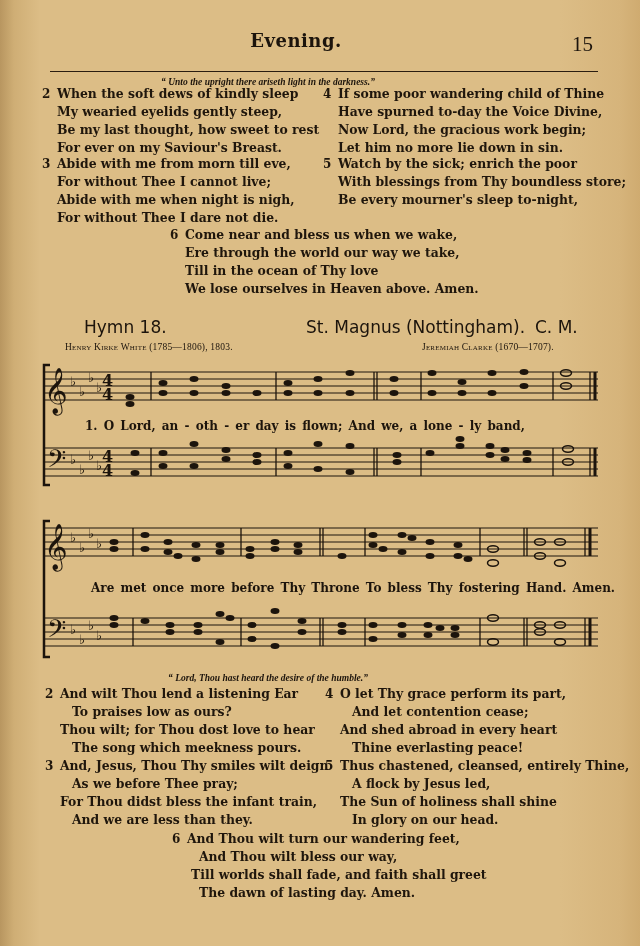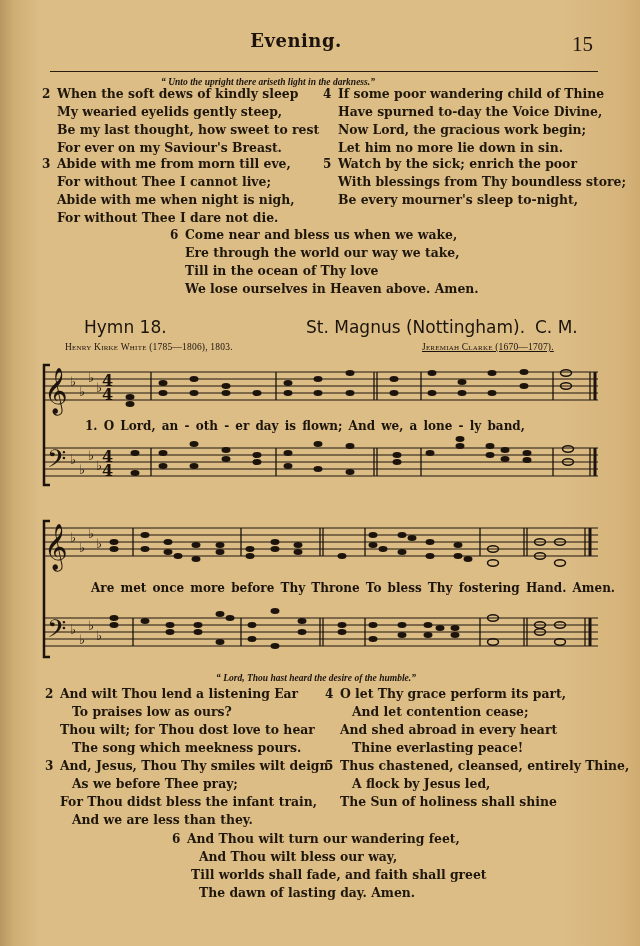--- a/index.html
+++ b/index.html
@@ -22,21 +22,21 @@
   .verse { font-family: "DejaVu Serif", serif; font-size: 12.4px; line-height: 18px; font-weight: 600; color: #1f160c; white-space: nowrap; }
   .verse .num { position: absolute; left: -15px; font-size: 12px; }
   .verse .line { display: block; }
   .indent { padding-left: 12px; }
   .ind2 { padding-left: 4px; }
   .hymn-no { left: 84px; top: 317px; font-family: "DejaVu Sans", sans-serif; font-size: 17px; }
   .tune { left: 306px; top: 317px; font-family: "DejaVu Sans", sans-serif; font-size: 17px; }
   .meter { left: 535px; top: 317px; font-family: "DejaVu Sans", sans-serif; font-size: 17px; }
   .author, .composer { top: 342px; font-size: 9.5px; font-variant: small-caps; letter-spacing: 0.2px; }
   .author { left: 65px; }
-  .composer { left: 422px; text-decoration: underline; }
+  .composer { left: 422px; }
   .lyric { font-family: "DejaVu Serif", serif; font-size: 12px; font-weight: 600; white-space: nowrap; word-spacing: 2px; }
   svg.score { position: absolute; left: 0; }
 </style>
 </head>
 <body>
 
 <div class="abs title">Evening.</div>
 <div class="abs pageno">15</div>
 <div class="abs rule"></div>
 
@@ -317,21 +317,21 @@
     <ellipse cx="493" cy="103" rx="5.5" ry="3.2"></ellipse>
       <ellipse cx="493" cy="127" rx="5.5" ry="3.2"></ellipse>
     <ellipse cx="540" cy="110" rx="5.5" ry="3.2"></ellipse>
       <ellipse cx="540" cy="117" rx="5.5" ry="3.2"></ellipse>
     <ellipse cx="560" cy="110" rx="5.5" ry="3.2"></ellipse>
       <ellipse cx="560" cy="127" rx="5.5" ry="3.2"></ellipse>
   </g>
 </svg>
 <div class="abs lyric" style="left:91px; top:581px;">Are met once more before Thy Throne To bless Thy fostering Hand.   Amen.</div>
 
-<div class="abs epigraph" style="top:673px;margin-left:48px;">“ Lord, Thou hast heard the desire of the humble.”</div>
+<div class="abs epigraph" style="top:673px;">“ Lord, Thou hast heard the desire of the humble.”</div>
 
 <div class="abs verse" style="left:60px; top:685px;">
   <span class="num">2</span>
   <span class="line">And wilt Thou lend a listening Ear</span>
   <span class="line indent">To praises low as ours?</span>
   <span class="line">Thou wilt; for Thou dost love to hear</span>
   <span class="line indent">The song which meekness pours.</span>
 </div>
 <div class="abs verse" style="left:340px; top:685px;">
   <span class="num">4</span>
@@ -345,20 +345,21 @@
   <span class="line">And, Jesus, Thou Thy smiles wilt deign</span>
   <span class="line indent">As we before Thee pray;</span>
   <span class="line">For Thou didst bless the infant train,</span>
   <span class="line indent">And we are less than they.</span>
 </div>
 <div class="abs verse" style="left:340px; top:757px;">
   <span class="num">5</span>
   <span class="line">Thus chastened, cleansed, entirely Thine,</span>
   <span class="line indent">A flock by Jesus led,</span>
   <span class="line">The Sun of holiness shall shine</span>
+  <span class="line indent">In glory on our head.</span>
 </div>
 <div class="abs verse" style="left:187px; top:830px;">
   <span class="num">6</span>
   <span class="line">And Thou wilt turn our wandering feet,</span>
   <span class="line indent">And Thou wilt bless our way,</span>
   <span class="line ind2">Till worlds shall fade, and faith shall greet</span>
   <span class="line indent">The dawn of lasting day.  Amen.</span>
 </div>
 
 </body></html>

